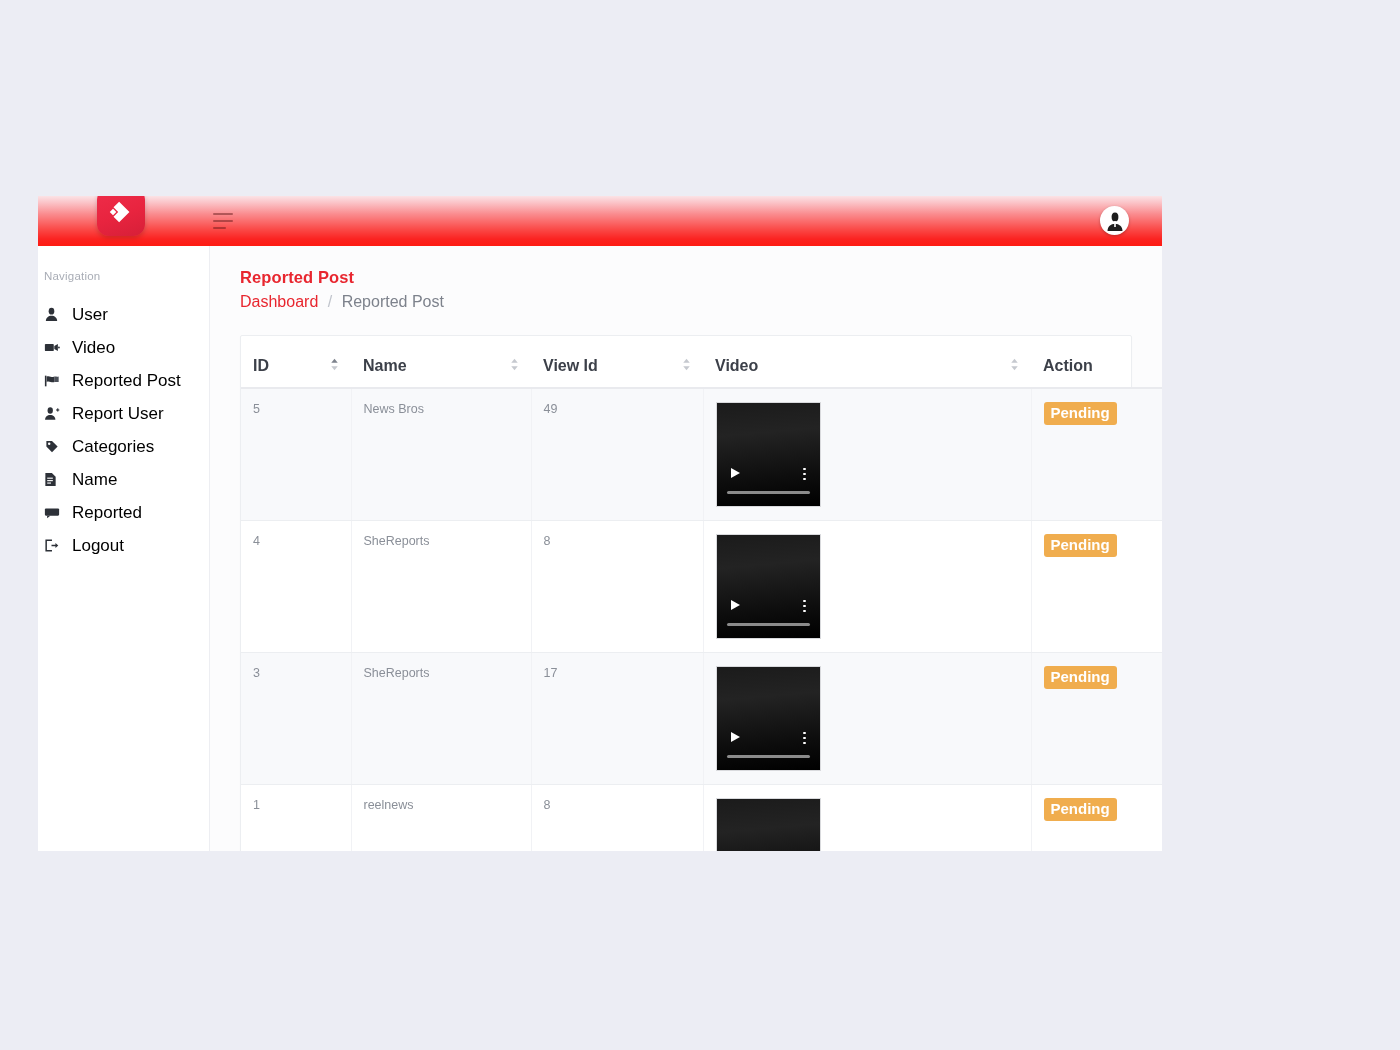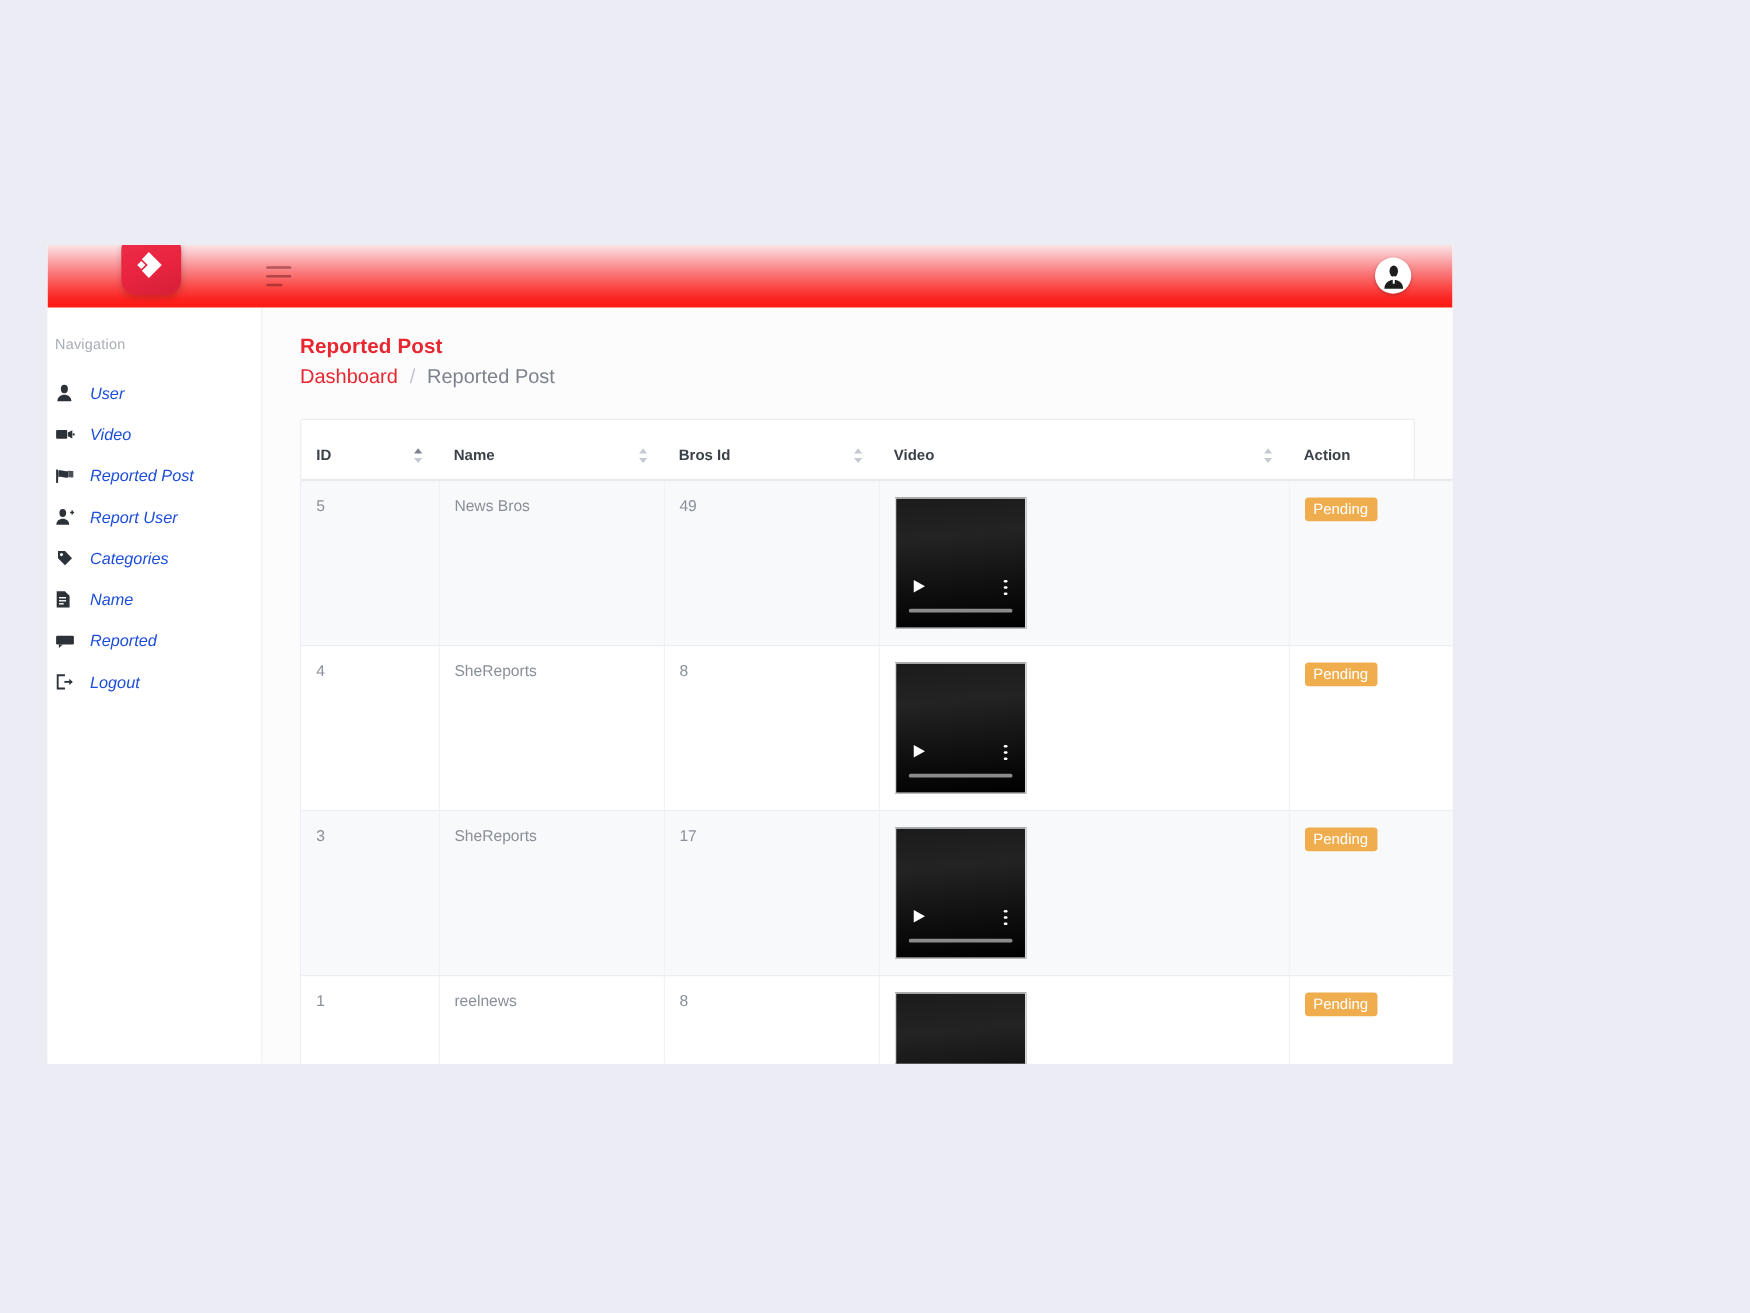--- a/index.html
+++ b/index.html
@@ -81,21 +81,21 @@
     padding-left: 6px;
     cursor: pointer;
     color: #3b4049;
   }
   .nav-ico {
     width: 28px; flex: 0 0 28px;
     display: flex; align-items: center; justify-content: flex-start;
     color: #2d3138;
   }
   .nav-ico svg { display:block; }
-  .nav-label { font-size: 13px; color: #1d4ed8; font-style: italic; }
+  .nav-label { font-size: 17px; color: #000000; }
 
   .content {
     flex: 1;
     background: #fcfcfd;
     padding: 22px 30px 0 30px;
     min-width: 0;
   }
   .page-title {
     font-size: 16.5px;
     font-weight: bold;
@@ -111,21 +111,21 @@
     margin-top: 24px;
     background: #fff;
     border: 1px solid #eceef1;
     border-radius: 2px;
     box-shadow: 0 1px 2px rgba(0,0,0,.02);
     padding: 14px 0 0 0;
   }
   table.dt { width: 100%; border-collapse: collapse; table-layout: fixed; }
   table.dt thead th {
     text-align: left;
-    font-size: 12px;
+    font-size: 16px;
     font-weight: bold;
     color: #3c4049;
     padding: 7px 12px 12px 12px;
     border-bottom: 2px solid #e9eaee;
     position: relative;
     cursor: pointer;
     white-space: nowrap;
   }
   .sort-ico {
     position: absolute; right: 12px; top: 8px;
@@ -166,22 +166,22 @@
   }
   .v-dots span { width: 2.5px; height: 2.5px; background: #fff; border-radius: 50%; display:block;}
   .v-bar {
     position: absolute; left: 10px; right: 10px; bottom: 12px;
     height: 3px; background: #8b8b8b; border-radius: 2px;
   }
   .badge-pending {
     display: inline-block;
     background: #f0ad4e;
     color: #fff;
-    font-size: 12px;
-    font-weight: normal;
+    font-size: 15px;
+    font-weight: bold;
     padding: 3px 7px 3px 7px;
     border-radius: 3px;
     line-height: 1.1;
     cursor: pointer;
     text-align: right;
   }
   .eye-btn { display:inline-block; cursor:pointer; line-height: 0; }
 </style>
 </head>
 <body>
@@ -330,21 +330,21 @@
                 </svg>
               </th>
               <th>
                 <span>Name</span>
                 <svg class="sort-ico" viewBox="0 0 10 14">
                   <polygon points="5,0.5 8.6,5 1.4,5" fill="#c6c9cf"></polygon>
                     <polygon points="5,13.5 8.6,9 1.4,9" fill="#c6c9cf"></polygon>
                 </svg>
               </th>
               <th>
-                <span>Bros Id</span>
+                <span>View Id</span>
                 <svg class="sort-ico" viewBox="0 0 10 14">
                   <polygon points="5,0.5 8.6,5 1.4,5" fill="#c6c9cf"></polygon>
                     <polygon points="5,13.5 8.6,9 1.4,9" fill="#c6c9cf"></polygon>
                 </svg>
               </th>
               <th>
                 <span>Video</span>
                 <svg class="sort-ico" viewBox="0 0 10 14">
                   <polygon points="5,0.5 8.6,5 1.4,5" fill="#c6c9cf"></polygon>
                     <polygon points="5,13.5 8.6,9 1.4,9" fill="#c6c9cf"></polygon>

